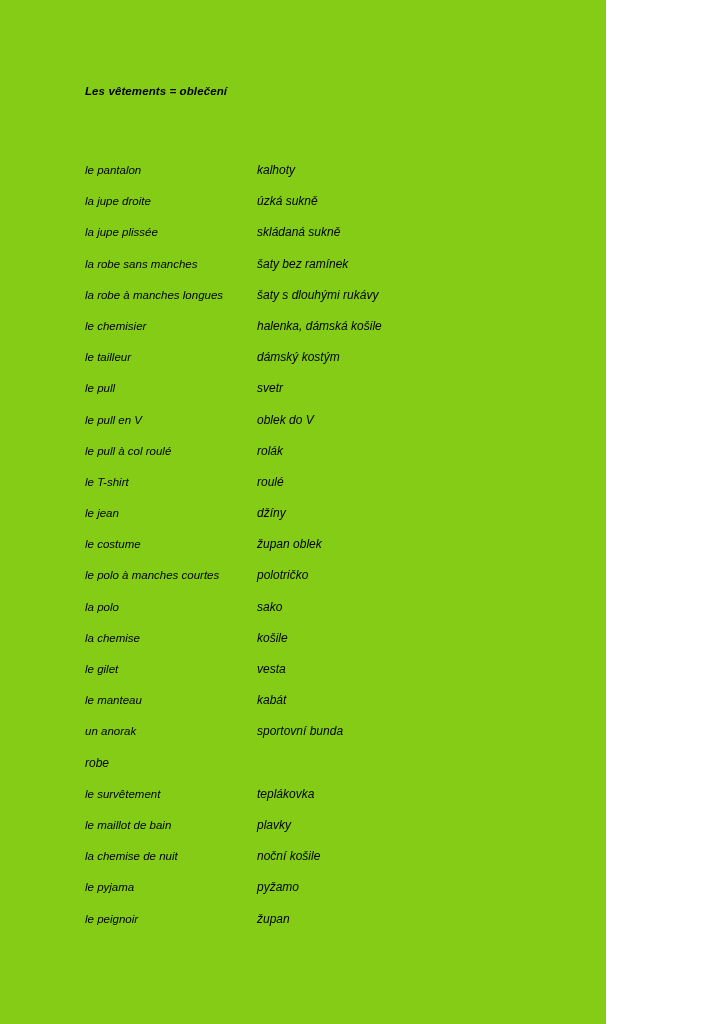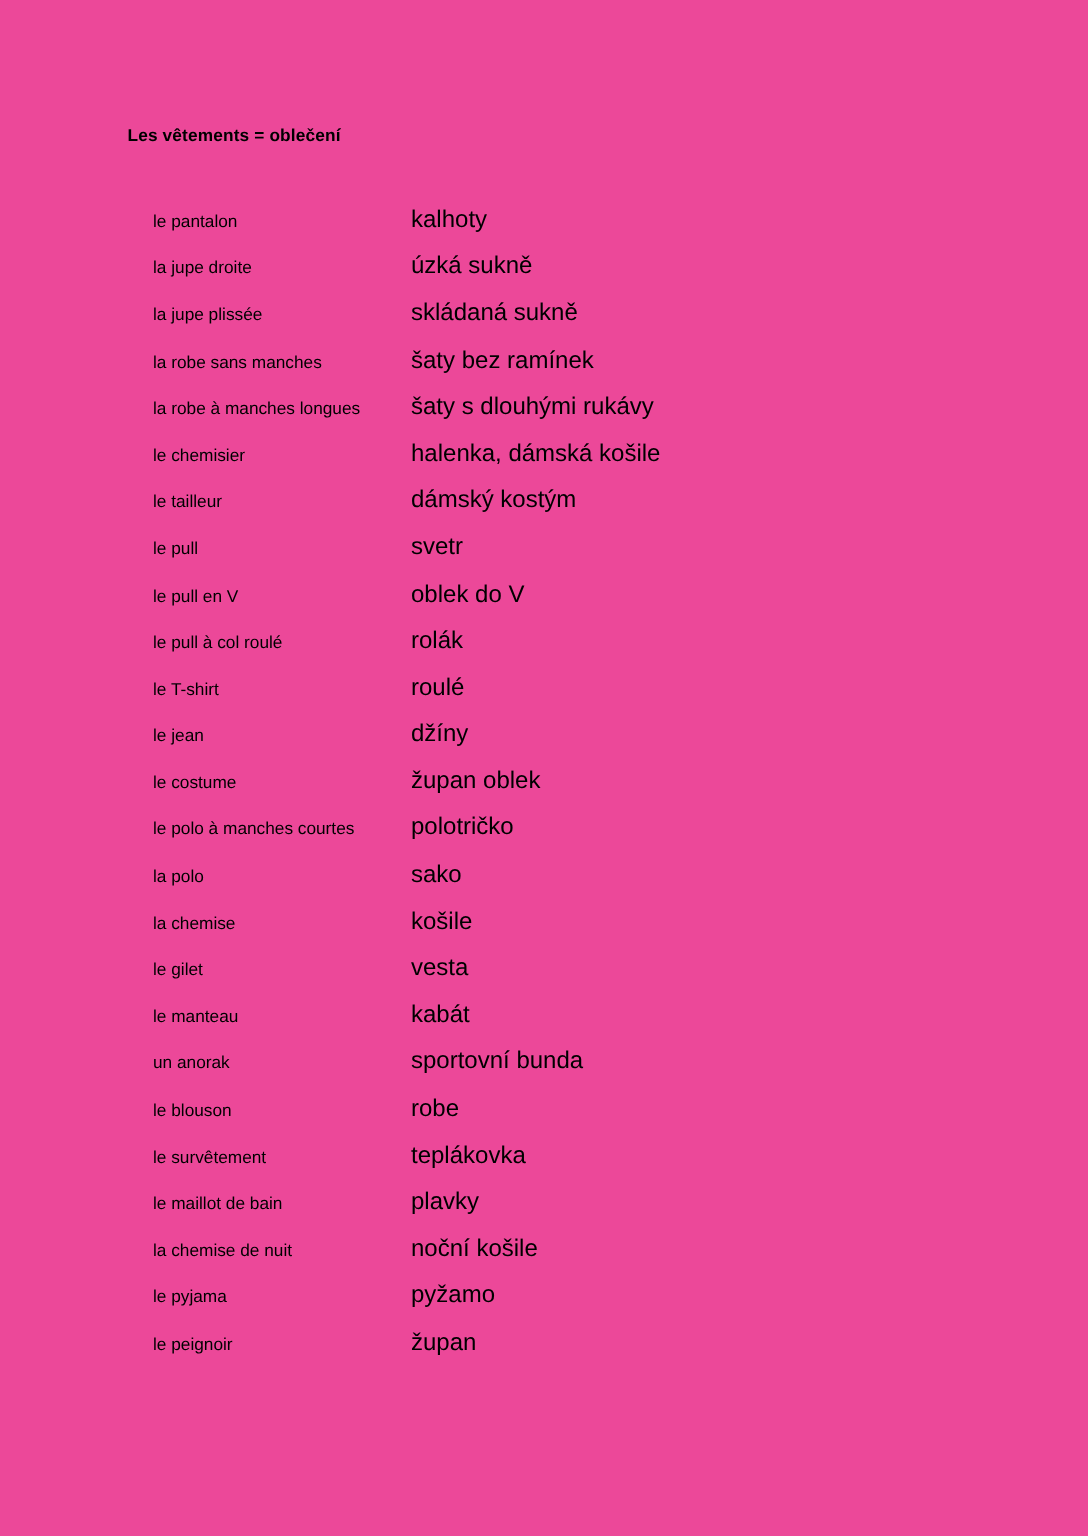--- a/index.html
+++ b/index.html
@@ -12,54 +12,54 @@
     height: 1024px;
     font-family: "Liberation Sans", sans-serif;
     color: #000000;
     position: relative;
     overflow: hidden;
   }
   .page {
     position: absolute;
     left: 0;
     top: 0;
-    width: 725px;
+    width: 606px;
     height: 1024px;
-    background: #ec4899;
+    background: #84cc16;
+    font-style: italic;
   }
   .doc-title {
     position: absolute;
     left: 85px;
     top: 85px;
     font-size: 11.5px;
     font-weight: bold;
     letter-spacing: 0.1px;
     white-space: nowrap;
   }
   .vocab-list {
     position: absolute;
     left: 85px;
-    top: 131px;
+    top: 155px;
     width: 560px;
-    margin-left: 17px;
   }
   .vocab-row {
     display: flex;
     align-items: baseline;
     height: 31.2px;
     line-height: 31.2px;
   }
   .term-fr {
     width: 172px;
     flex: 0 0 172px;
     font-size: 11.5px;
     white-space: nowrap;
   }
   .term-cs {
-    font-size: 16px;
+    font-size: 12px;
     white-space: nowrap;
     text-align: center;
   }
 </style>
 </head>
 <body>
 
 <div class="page">
 
   <div class="doc-title">Les vêtements = oblečení</div>
@@ -135,21 +135,20 @@
       </div>
       <div class="vocab-row">
         <span class="term-fr">le manteau</span>
         <span class="term-cs">kabát</span>
       </div>
       <div class="vocab-row">
         <span class="term-fr">un anorak</span>
         <span class="term-cs">sportovní bunda</span>
       </div>
       <div class="vocab-row">
-        <span class="term-fr">le blouson</span>
         <span class="term-cs">robe</span>
       </div>
       <div class="vocab-row">
         <span class="term-fr">le survêtement</span>
         <span class="term-cs">teplákovka</span>
       </div>
       <div class="vocab-row">
         <span class="term-fr">le maillot de bain</span>
         <span class="term-cs">plavky</span>
       </div>

